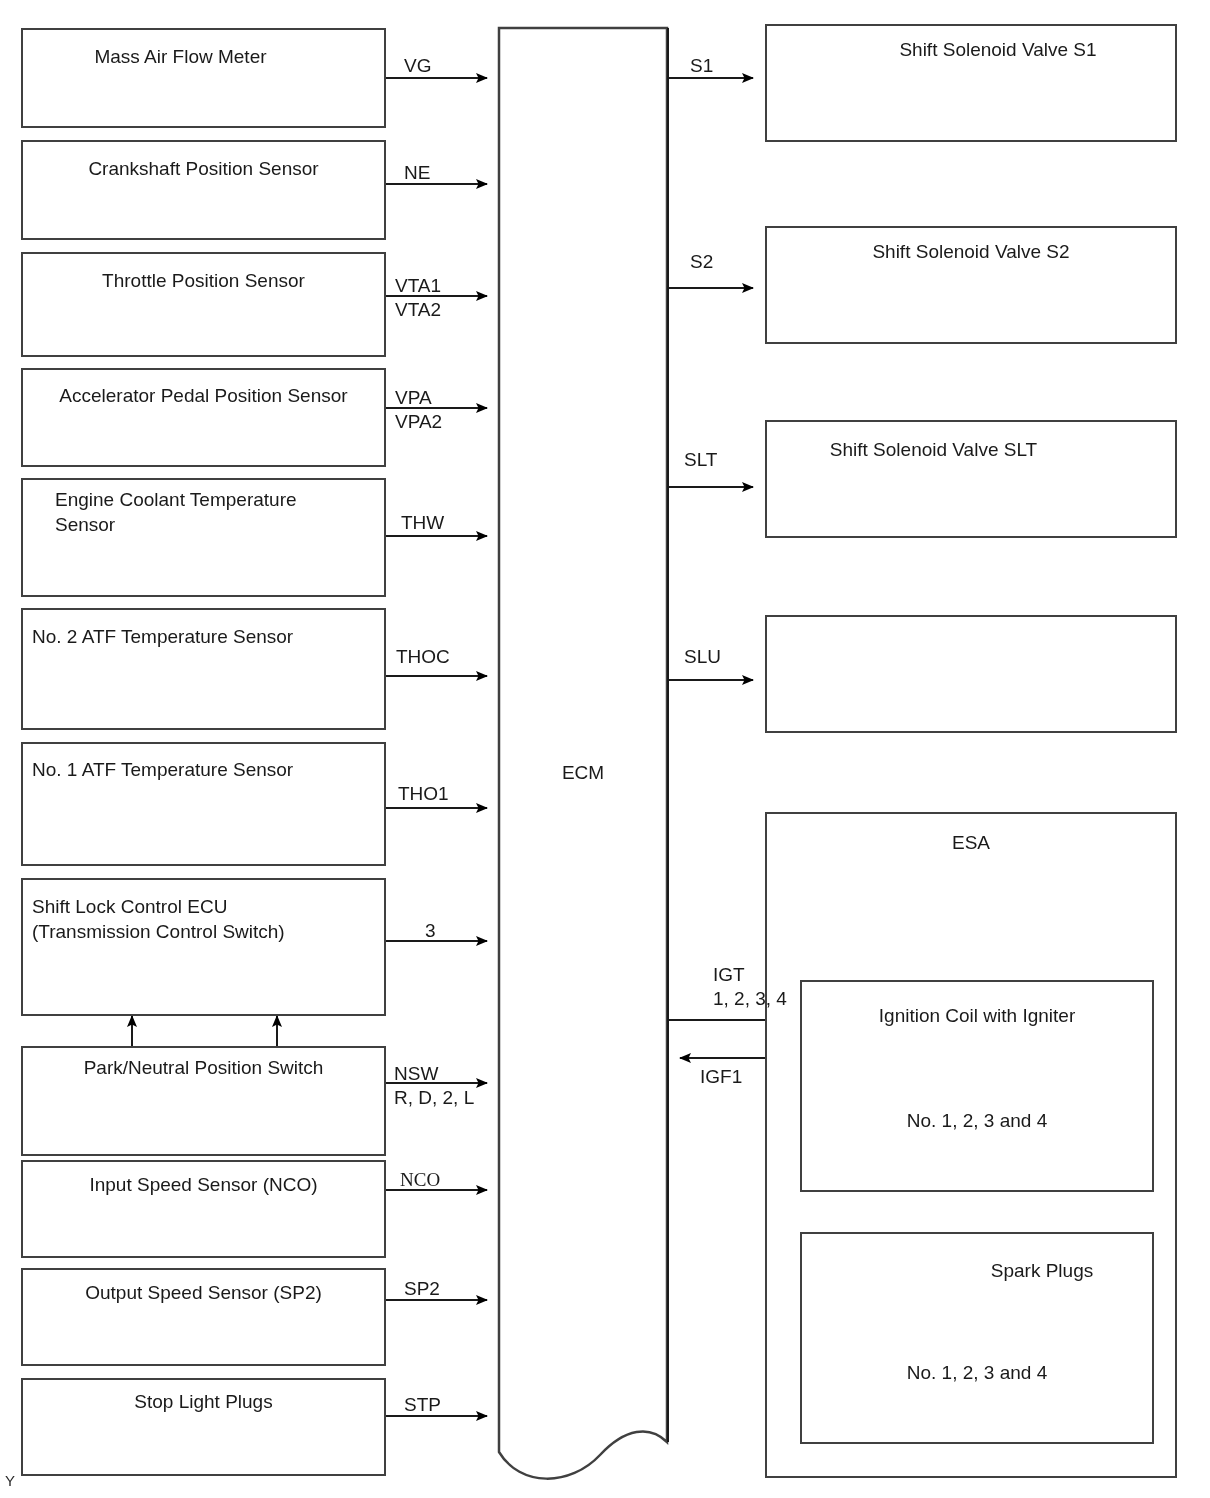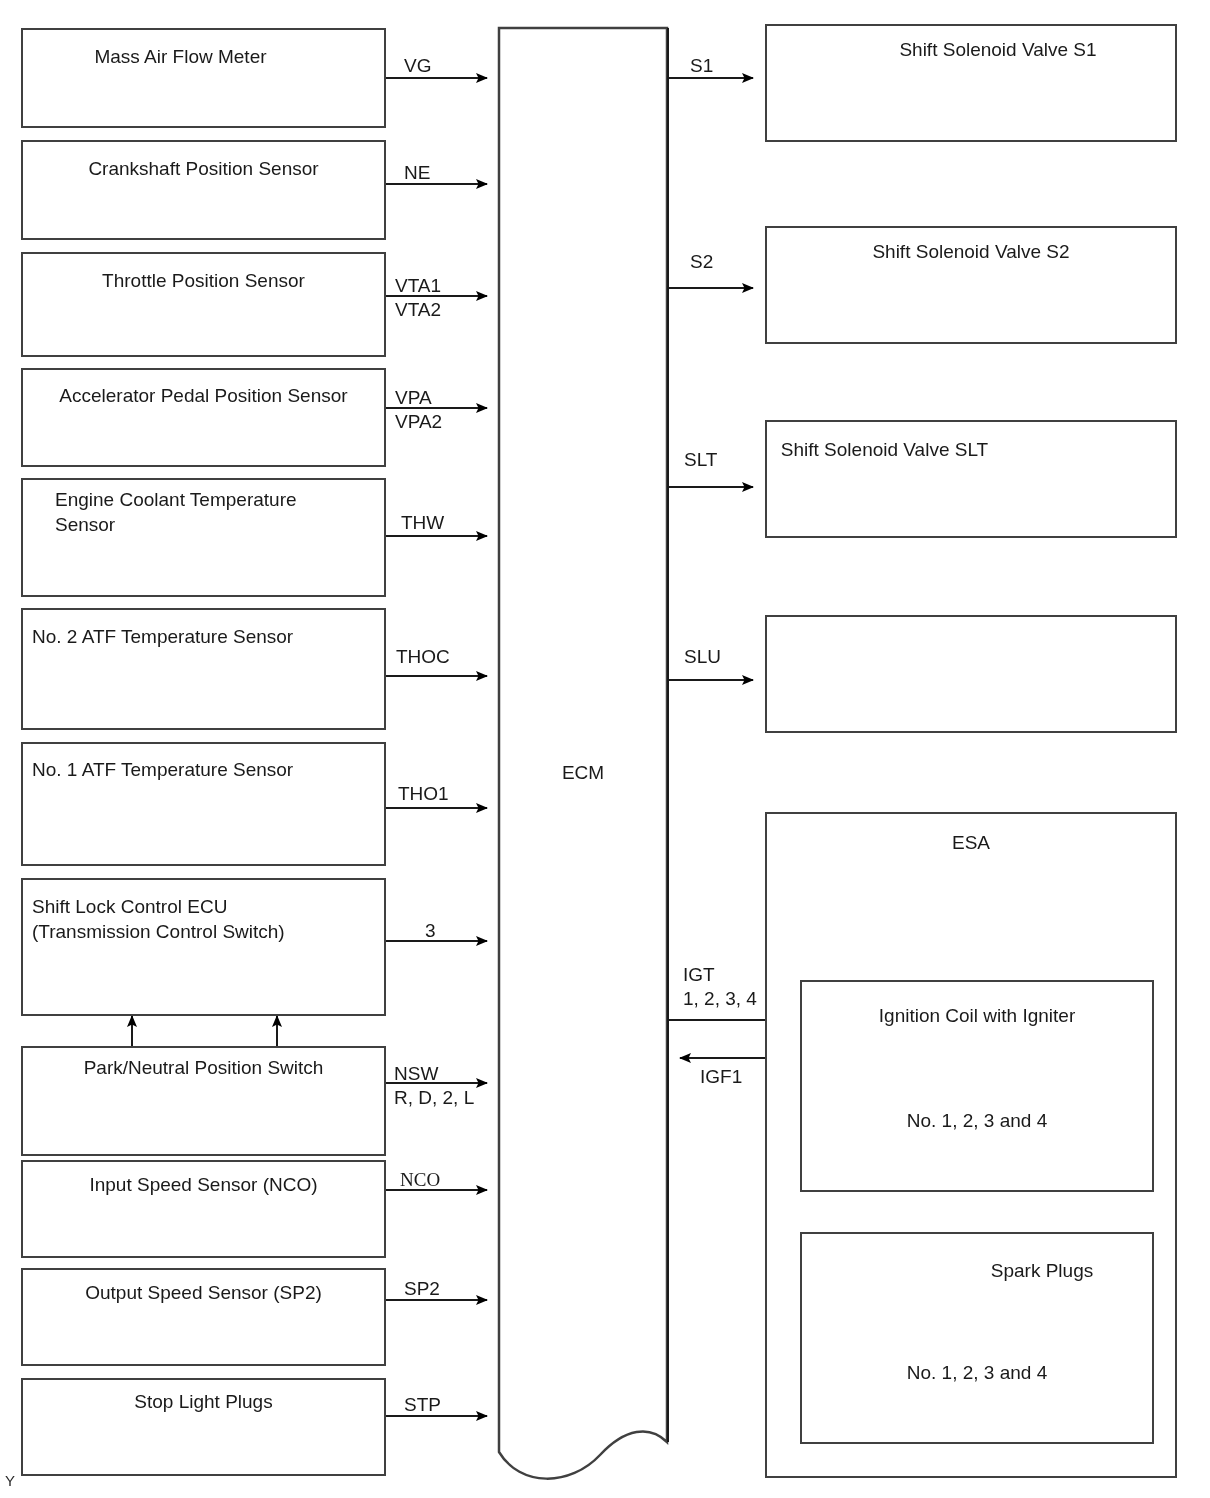--- a/index.html
+++ b/index.html
@@ -162,37 +162,37 @@
 
   <div class="boxlabel centered" style="left:499px; top:760px; width:168px;">ECM</div>
 
   <div class="box" style="left:765px; top:24px;  width:412px; height:118px;"></div>
   <div class="box" style="left:765px; top:226px; width:412px; height:118px;"></div>
   <div class="box" style="left:765px; top:420px; width:412px; height:118px;"></div>
   <div class="box" style="left:765px; top:615px; width:412px; height:118px;"></div>
 
   <div class="boxlabel centered" style="left:765px; top:37px;  width:412px;margin-left:27px;">Shift Solenoid Valve S1</div>
   <div class="boxlabel centered" style="left:765px; top:239px; width:412px;">Shift Solenoid Valve S2</div>
-  <div class="boxlabel centered" style="left:721px; top:437px; width:327px;">Shift Solenoid Valve SLT</div>
+  <div class="boxlabel centered" style="left:770px; top:437px; width:327px;">Shift Solenoid Valve SLT</div>
 
   <div class="siglabel" style="left:690px; top:54px;">S1</div>
   <div class="siglabel" style="left:690px; top:250px;">S2</div>
   <div class="siglabel" style="left:684px; top:448px;">SLT</div>
   <div class="siglabel" style="left:684px; top:645px;">SLU</div>
 
   <div class="box" style="left:765px; top:812px; width:412px; height:666px;"></div>
   <div class="boxlabel centered" style="left:765px; top:830px; width:412px;">ESA</div>
 
   <div class="box" style="left:800px; top:980px; width:354px; height:212px;"></div>
   <div class="boxlabel centered" style="left:800px; top:1003px; width:354px;">Ignition Coil with Igniter</div>
   <div class="boxlabel centered" style="left:800px; top:1108px; width:354px;">No. 1, 2, 3 and 4</div>
 
   <div class="box" style="left:800px; top:1232px; width:354px; height:212px;"></div>
   <div class="boxlabel centered" style="left:800px; top:1258px; width:428px;padding-left:28px;">Spark Plugs</div>
   <div class="boxlabel centered" style="left:800px; top:1360px; width:354px;">No. 1, 2, 3 and 4</div>
 
-  <div class="siglabel" style="left:683px; top:963px;">IGT
+  <div class="siglabel" style="left:669px; top:963px;padding-left:44px;">IGT
 1, 2, 3, 4</div>
   <div class="siglabel" style="left:700px; top:1065px;">IGF1</div>
 
   <div class="corner-mark" style="left:5px; top:1472px;">Y</div>
 
 </div>
 
 </body></html>

